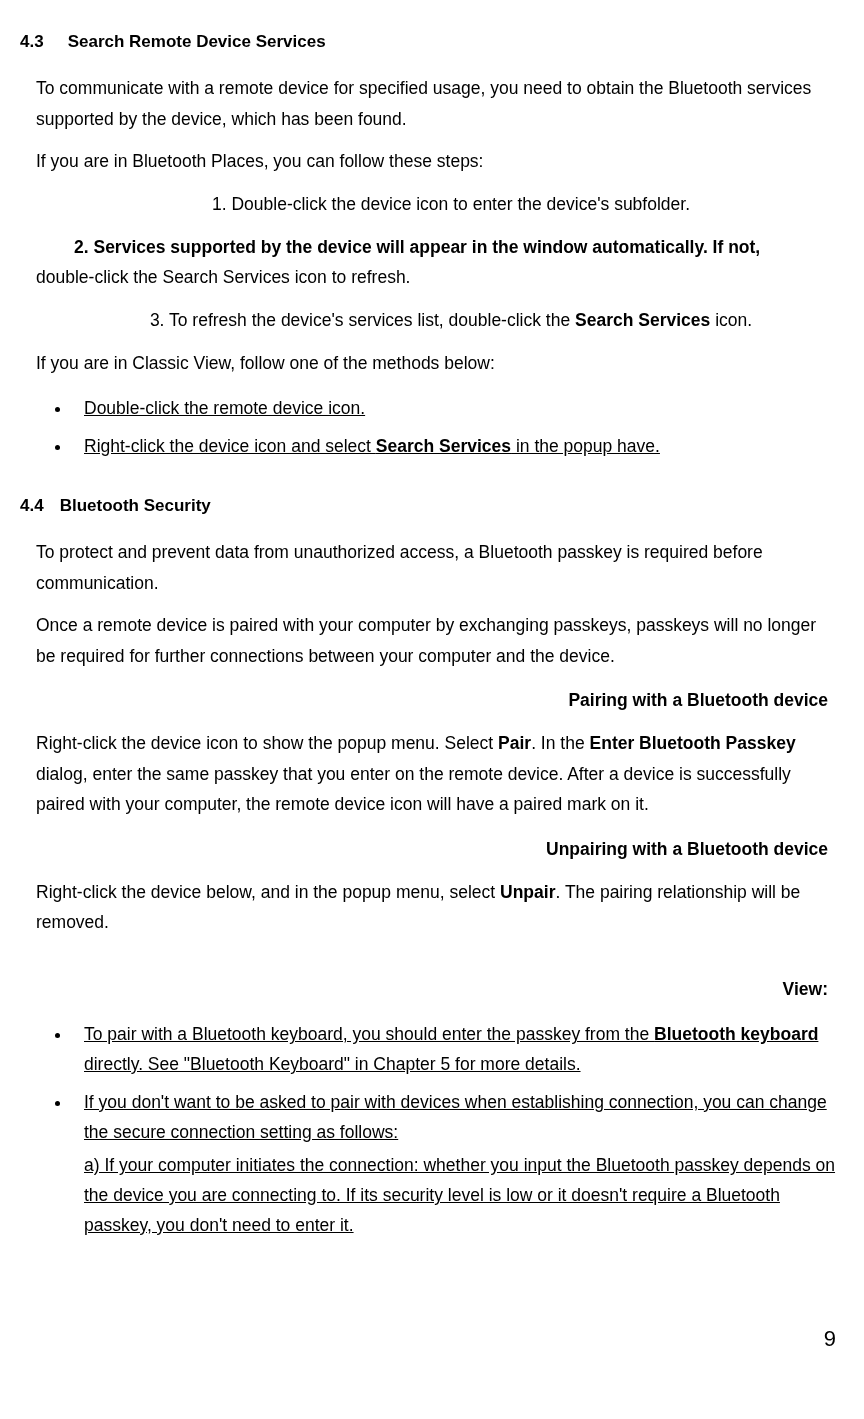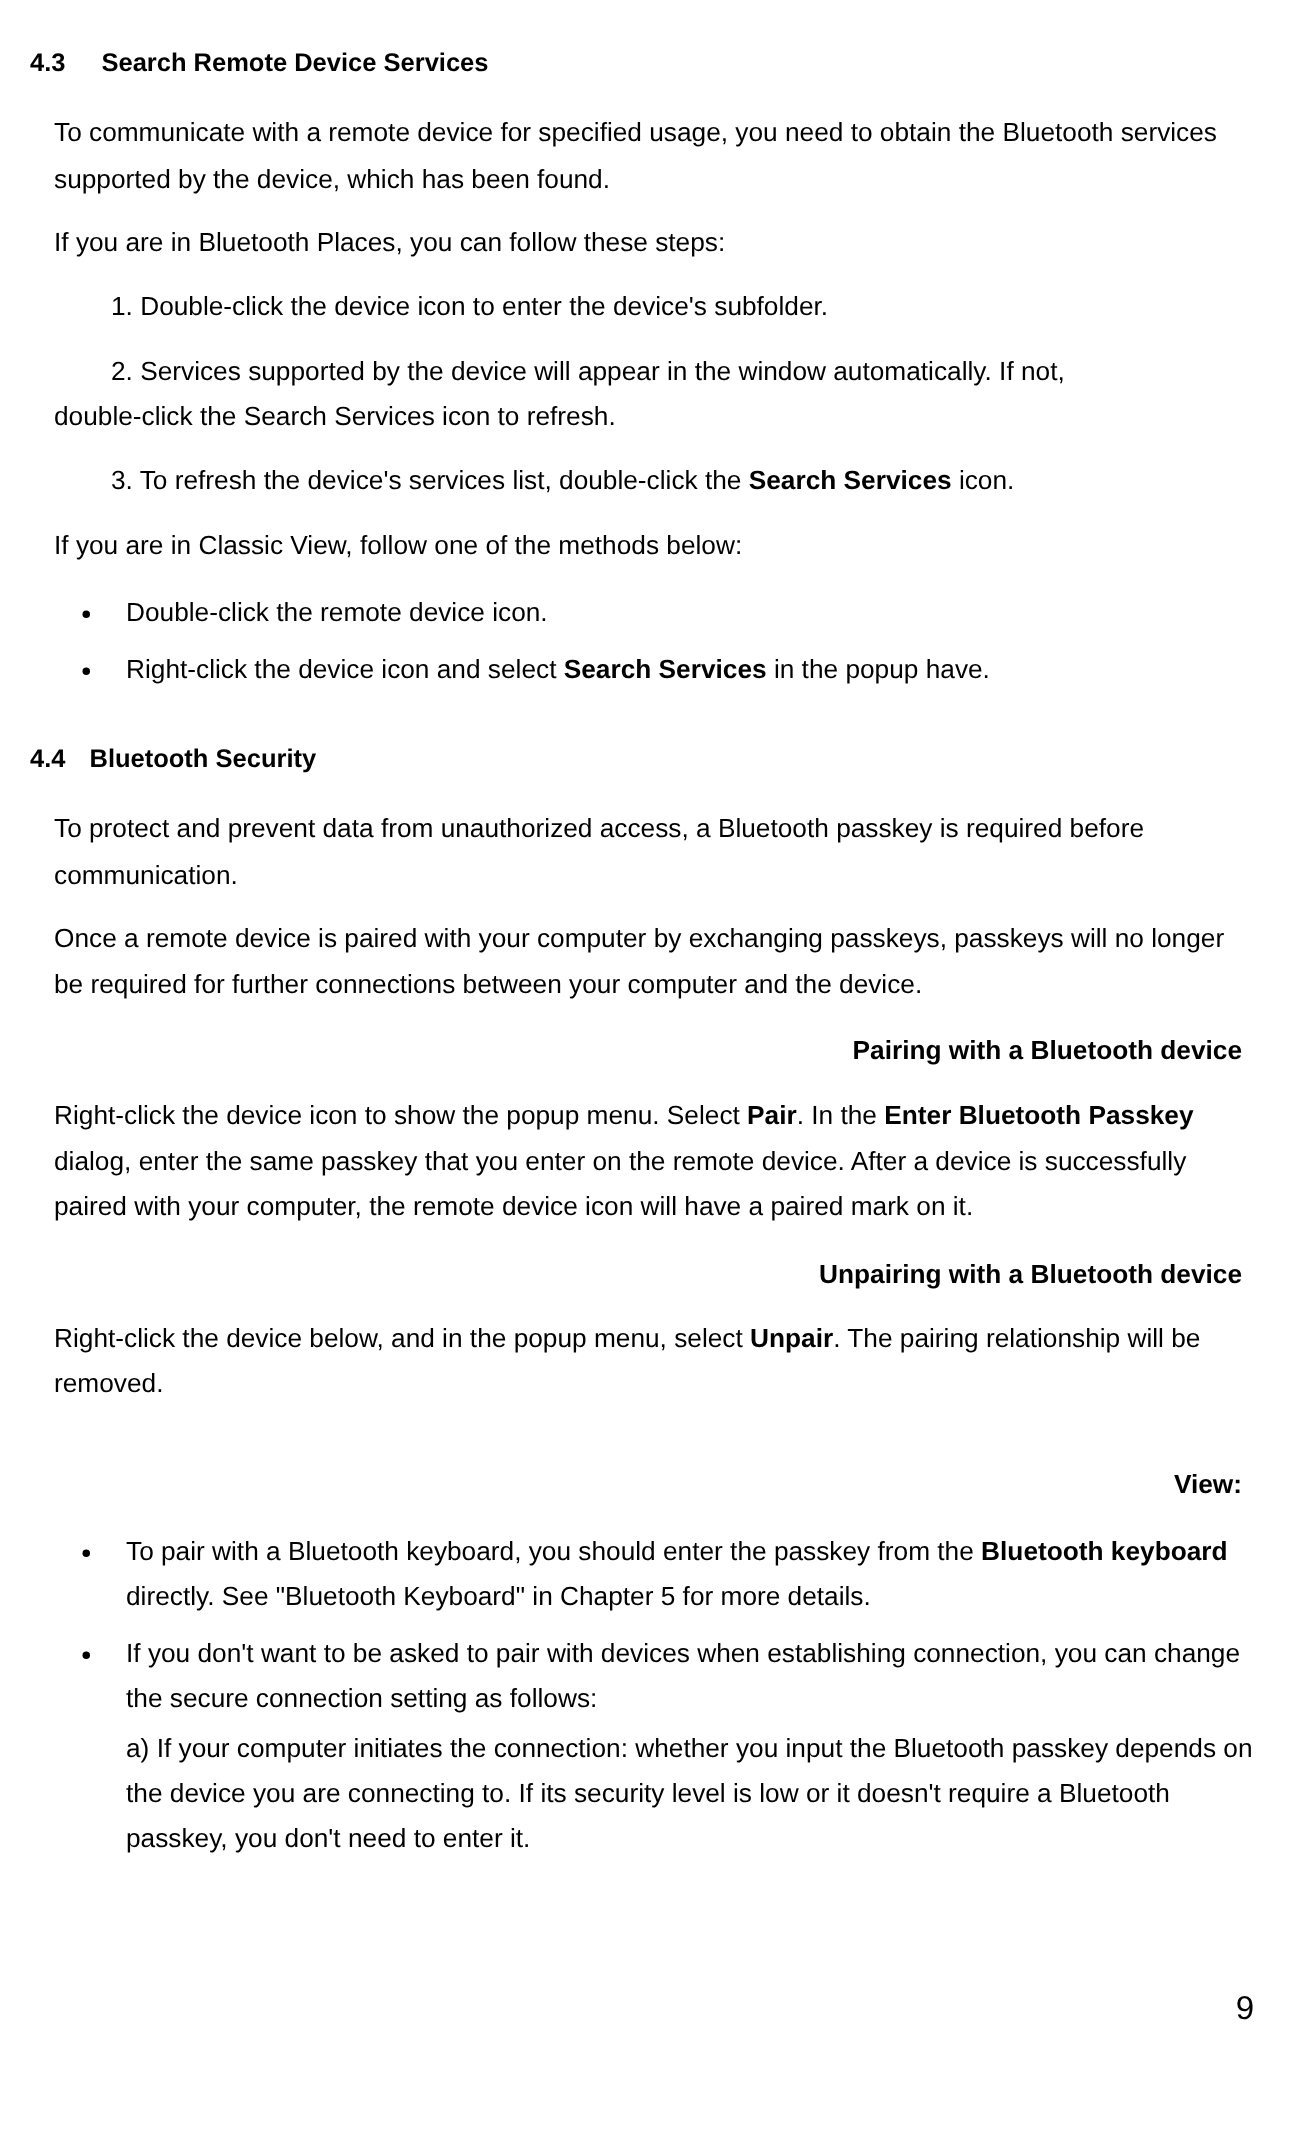--- a/index.html
+++ b/index.html
@@ -24,33 +24,36 @@
       display: inline-block;
       margin-right: 24px;
     }
     p {
       margin: 12px 16px;
       line-height: 1.75;
     }
     .indent {
       padding-left: 38px;
       display: block;
+      text-align: center;
     }
     .half-indent {
       text-indent: 38px;
       display: block;
+      font-weight: bold;
     }
     ul {
       margin: 16px 0;
       padding-left: 52px;
     }
     li {
       margin-bottom: 8px;
       padding-left: 12px;
       line-height: 1.7;
+      text-decoration: underline;
     }
     .bold {
       font-weight: bold;
     }
     .subhead {
       font-weight: bold;
       margin-top: 14px;
       margin-bottom: 10px;
       text-align: right;
     }

